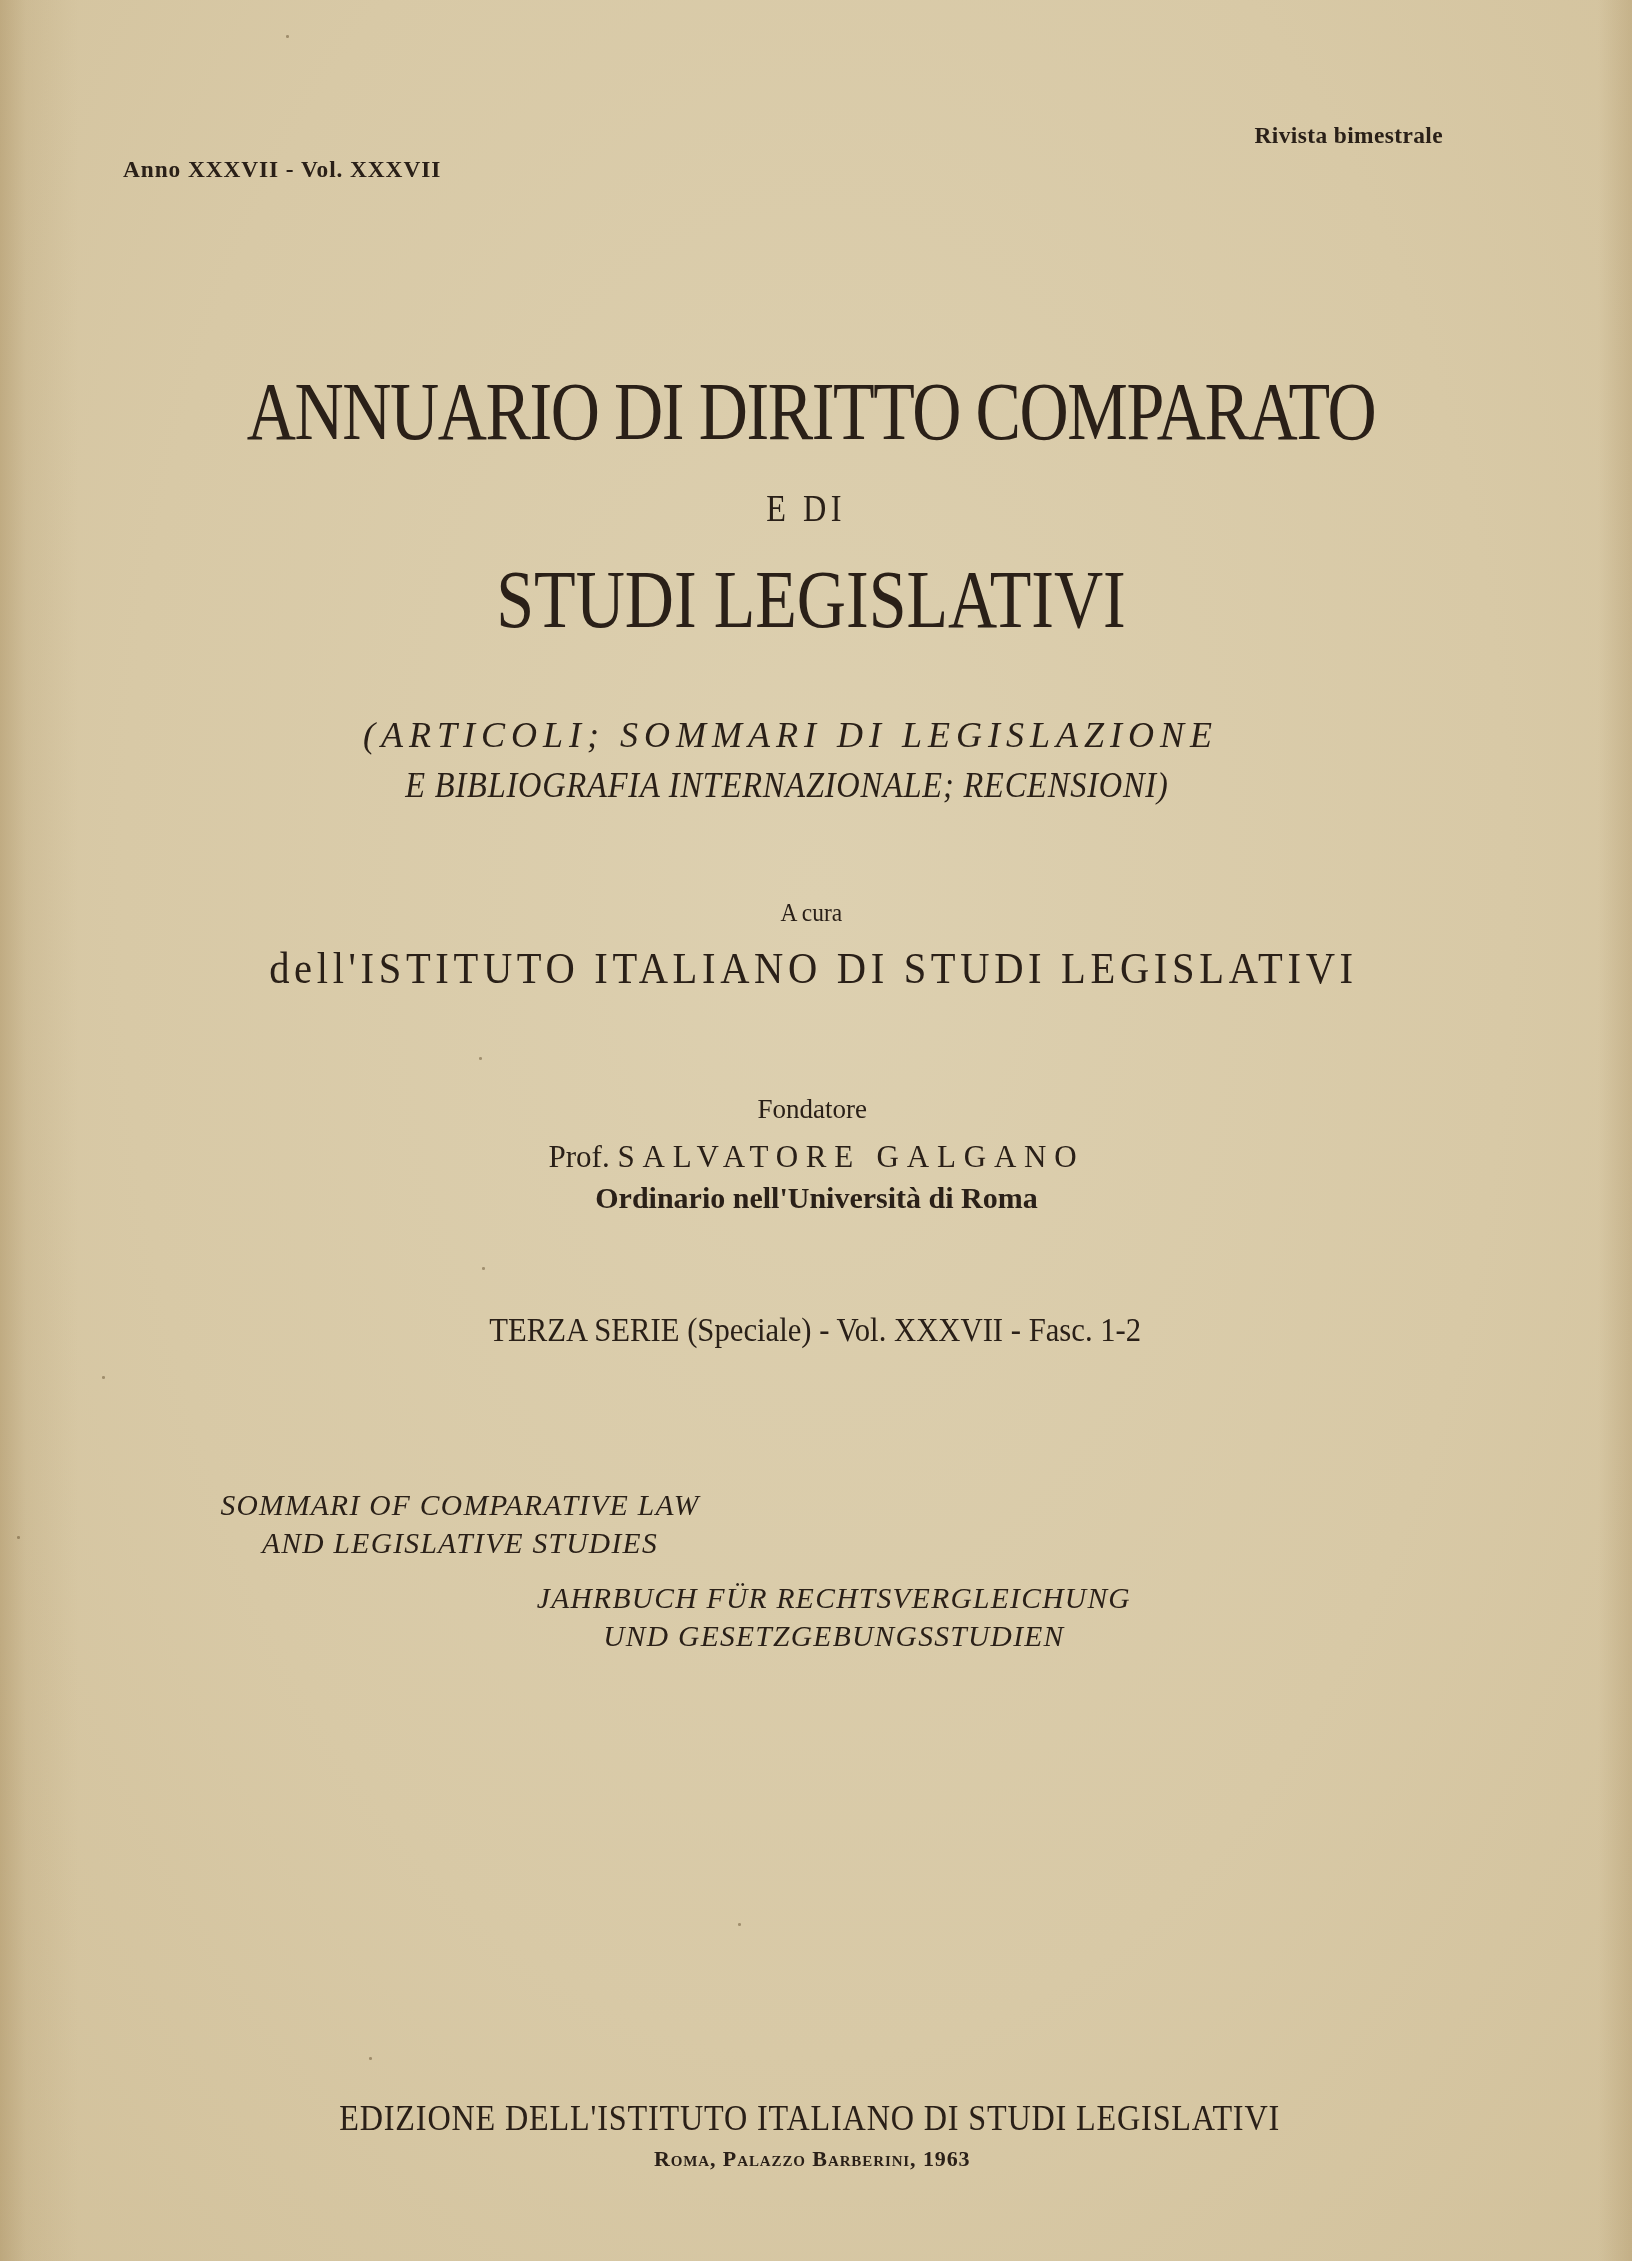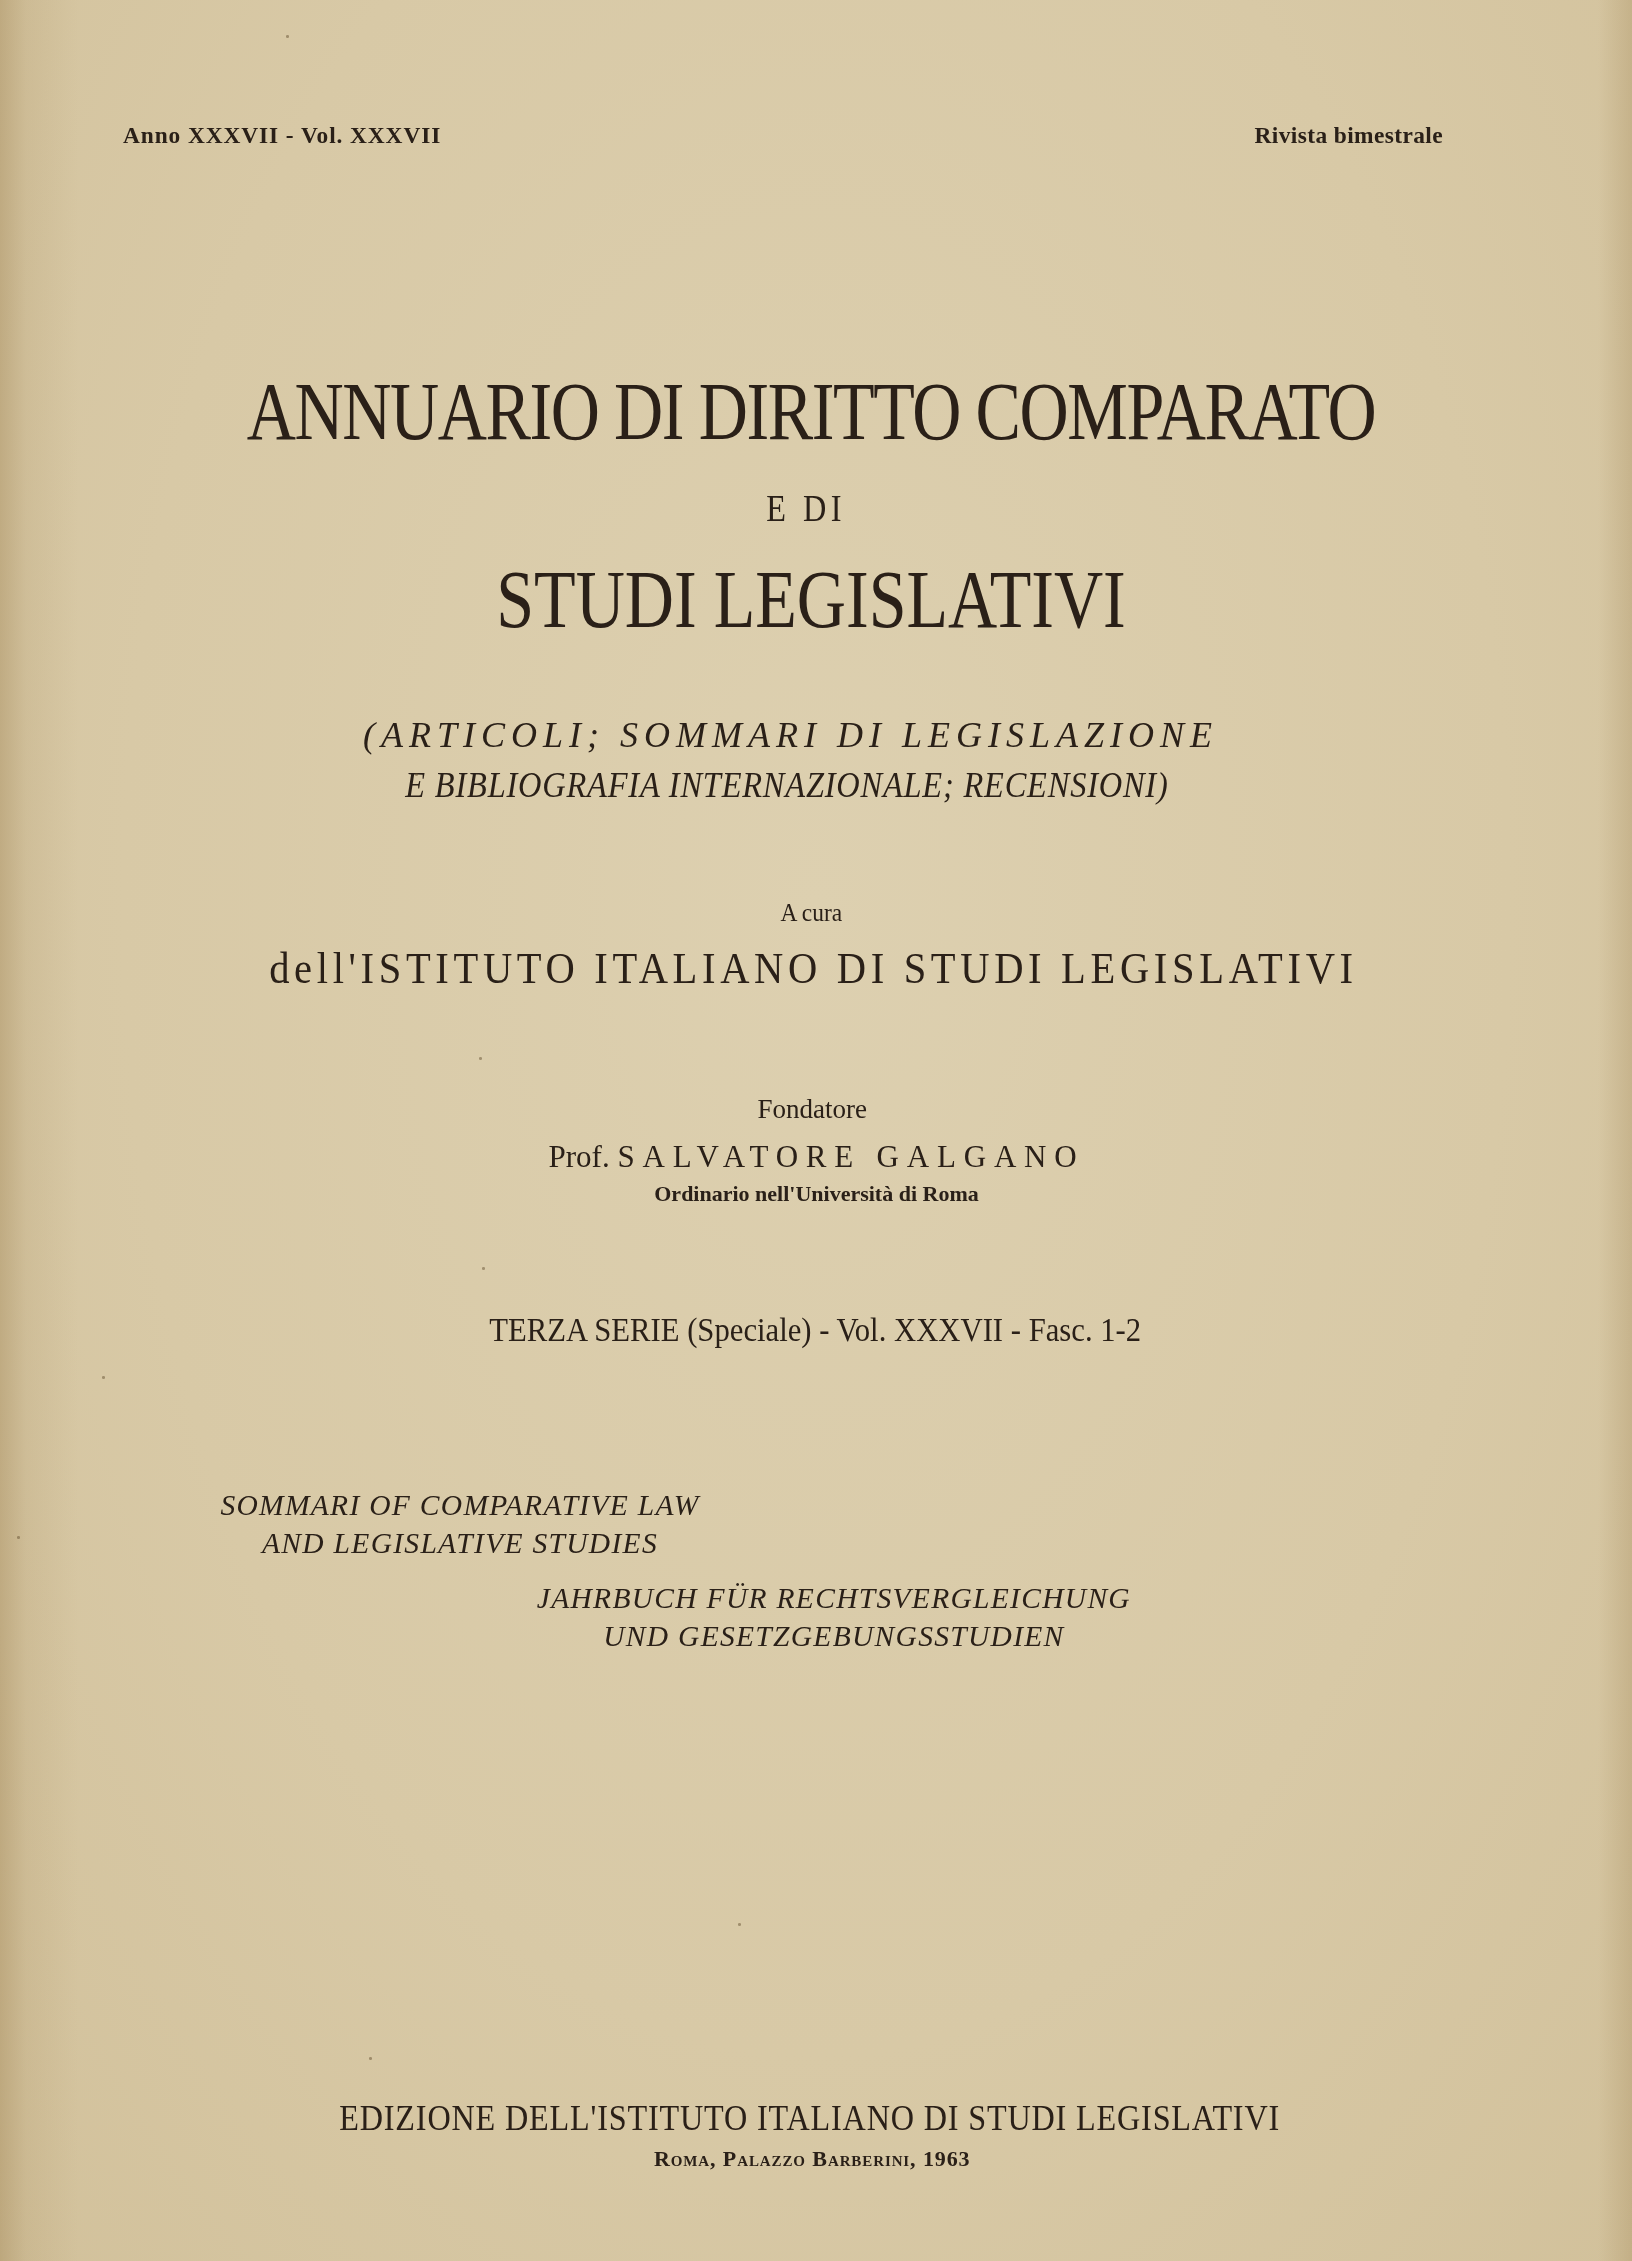--- a/index.html
+++ b/index.html
@@ -11,38 +11,38 @@
       position: relative; width: 1633px; height: 2261px;
       background:
         linear-gradient(90deg, rgba(150,120,70,0.35) 0px, rgba(150,120,70,0.12) 26px, rgba(150,120,70,0) 78px),
         linear-gradient(270deg, rgba(150,120,70,0.25) 0px, rgba(150,120,70,0) 35px),
         radial-gradient(ellipse at 50% 40%, #ddd0b0 0%, #d8c9a6 60%, #d2c19b 100%);
       color: #2a2018;
       font-family: "Liberation Serif", "DejaVu Serif", serif;
     }
     .abs { position: absolute; left: 0; width: 1633px; text-align: center; white-space: nowrap; }
     .hdr { position: absolute; top: 122px; font-family: "Liberation Serif", serif; font-weight: bold; font-size: 23.4px; letter-spacing: 0.9px; }
-    .hdr-left { left: 123px; }
+    .hdr-left { left: 123px; margin-top: 34px; }
     .hdr-right { right: 190px; letter-spacing: 0.4px; text-align: right; }
 
     .title1 { top: 363px; font-size: 83px; letter-spacing: -1.7px; transform: scaleX(0.82); transform-origin: 786px 0; left: 0; }
     .title-mid { top: 486px; font-size: 38px; letter-spacing: 5.2px; transform: scaleX(0.85); transform-origin: 747px 0; }
     .title2 { top: 551px; font-size: 83px; letter-spacing: 0px; transform: scaleX(0.82); transform-origin: 786px 0; }
 
     .sub { font-style: italic; font-size: 36px; }
     .sub1 { top: 714px; letter-spacing: 6px; left: -26px; }
     .sub2 { top: 764px; letter-spacing: 0.9px; transform: scaleX(0.9); transform-origin: 781px 0; left: -26px; }
 
     .acura { top: 898px; font-size: 26px; transform: scaleX(0.9); transform-origin: 764px 0; }
     .istituto { top: 942px; font-size: 45px; letter-spacing: 5.2px; transform: scaleX(0.9); transform-origin: 786px 0; }
 
     .fond { top: 1094px; font-size: 27px; left: -4.3px; }
     .prof { top: 1139px; font-size: 31px; left: 0px; }
     .prof .spaced { letter-spacing: 7.8px; }
-    .ord { top: 1181px; font-size: 22px; font-weight: bold; left: 0px; }
+    .ord { top: 1181px; font-size: 30px; font-weight: bold; left: 0px; }
 
     .serie { top: 1312px; font-size: 33px; left: 0px; transform: scaleX(0.93); transform-origin: 799px 0; }
 
     .trans { position: absolute; font-style: italic; font-size: 29.5px; white-space: nowrap; text-align: center; letter-spacing: 1.3px; }
     .trans-en { left: 156px; width: 608px; top: 1489px; }
     .trans-fr { left: 859px; width: 556px; top: 1489px; }
     .trans-de { left: 0; width: 1633px; top: 1582px; left: 17.4px; }
     .trans div { height: 38px; }
 
     .ed { top: 2099px; font-size: 35px; letter-spacing: 0.9px; left: -4.3px; transform: scaleX(0.92); transform-origin: 781px 0; }

